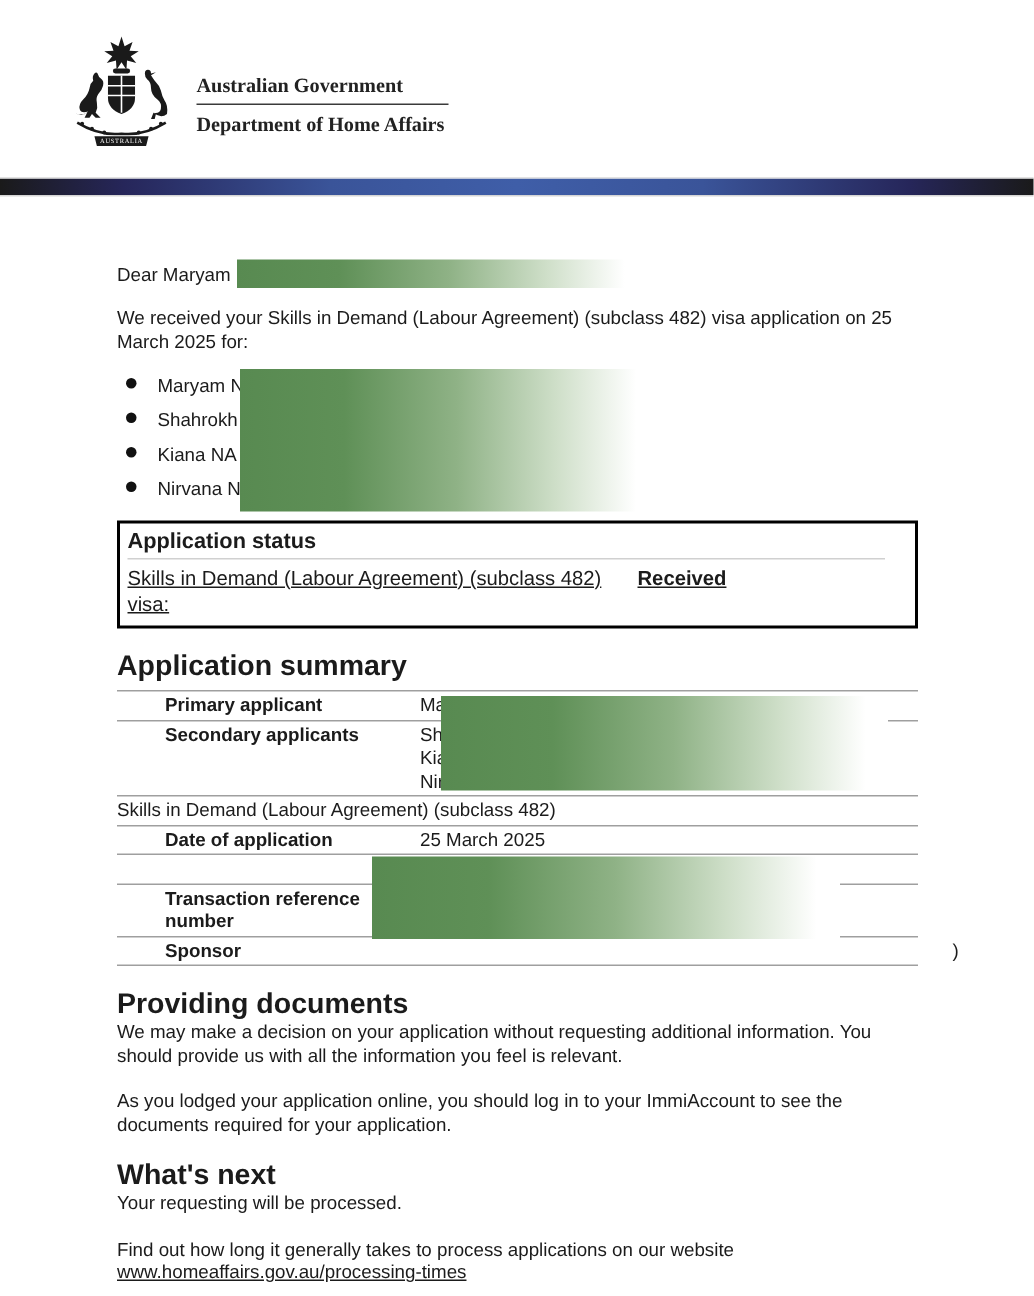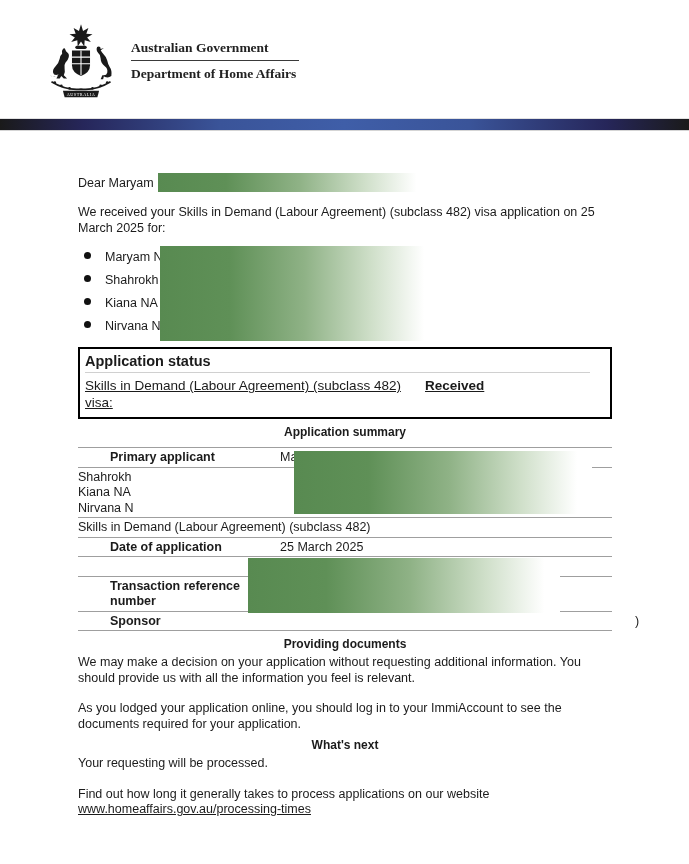--- a/index.html
+++ b/index.html
@@ -1,21 +1,21 @@
 <!DOCTYPE html>
 <html><head>
 <meta charset="utf-8">
 <style>
   html,body{margin:0;padding:0;background:#ffffff;}
   body{
     width:689px;height:864px;position:relative;overflow:hidden;
     font-family:"Liberation Sans",sans-serif;color:#1b1b1b;
   }
   
-  .masthead{position:absolute;top:20px;left:40px;display:flex;align-items:flex-start;}
+  .masthead{position:absolute;top:20px;left:40px;display:flex;align-items:center;}
   .crest{width:82px;height:80px;flex:0 0 auto;}
   .masthead-text{margin-left:9px;padding-top:20px;font-family:"Liberation Serif","DejaVu Serif",serif;font-weight:bold;font-size:13.5px;color:#222;}
   .masthead-rule{height:0;border-bottom:1.5px solid #3a3a3a;width:168px;margin:4px 0 5px 0;}
   
   .topbar{position:absolute;top:118px;left:0;width:689px;height:11px;
     background:linear-gradient(90deg,#1a1a1a 0%,#26265a 12%,#3a5499 32%,#3f5ea8 50%,#3a5499 68%,#26265a 88%,#1a1a1a 100%);
     border-top:1px solid #e2e2e2;border-bottom:1px solid #d5d5d5;}
   
   .content{position:absolute;top:168px;left:78px;width:534px;font-size:12.5px;line-height:15.5px;}
   p{margin:0;}
@@ -30,21 +30,21 @@
   .applicant-item{position:relative;padding-left:27px;height:15px;margin-bottom:8px;}
   .applicant-item .bullet{position:absolute;left:6px;top:2px;width:7px;height:7px;border-radius:50%;background:#111;}
   .list-redact{position:absolute;left:82px;top:-4px;height:95px;width:278px;z-index:2;}
   
   .status-box{margin-top:13px;border:2px solid #000;padding:3px 20px 6px 5px;}
   .status-box-title{font-weight:bold;font-size:14.5px;line-height:18px;border-bottom:1px solid #d0d0d0;padding-bottom:2px;}
   .status-box-row{display:flex;margin-top:4px;font-size:13.5px;line-height:17px;text-decoration:underline;}
   .status-box-visa{width:332px;}
   .status-box-state{font-weight:bold;margin-left:8px;}
   
-  .section-title{font-weight:bold;font-size:12px;line-height:18px;margin-top:4px;text-align:center;}
+  .section-title{font-weight:bold;font-size:19px;line-height:18px;margin-top:17px;}
   .summary-table{position:relative;margin-top:6px;border-top:1px solid #9f9f9f;}
   .srow{display:flex;border-bottom:1px solid #9f9f9f;padding:2px 0 1px 0;}
   .slabel{width:170px;font-weight:bold;flex:0 0 auto;padding-left:32px;}
   .svalue{flex:1;}
   .svalue .line{height:15.5px;}
   .table-redact-1{position:absolute;left:216px;top:3px;height:63px;width:298px;z-index:2;}
   .table-redact-2{position:absolute;left:170px;top:110px;height:55px;width:312px;z-index:2;}
   .sponsor-suffix{display:inline-block;margin-left:355px;}
   
   .para{margin-top:2px;}
@@ -125,20 +125,21 @@
     </div>
   </div>
 
   <div class="section-title">Application summary</div>
   <div class="summary-table">
     <div class="srow">
       <div class="slabel">Primary applicant</div>
       <div class="svalue">Maryam N</div>
     </div>
     <div class="srow">
+      <div class="slabel">Secondary applicants</div>
       <div class="svalue">
         <div class="line">Shahrokh</div>
         <div class="line">Kiana NA</div>
         <div class="line">Nirvana N</div>
       </div>
     </div>
     <div class="srow">
       <div class="svalue">Skills in Demand (Labour Agreement) (subclass 482)</div>
     </div>
     <div class="srow">

